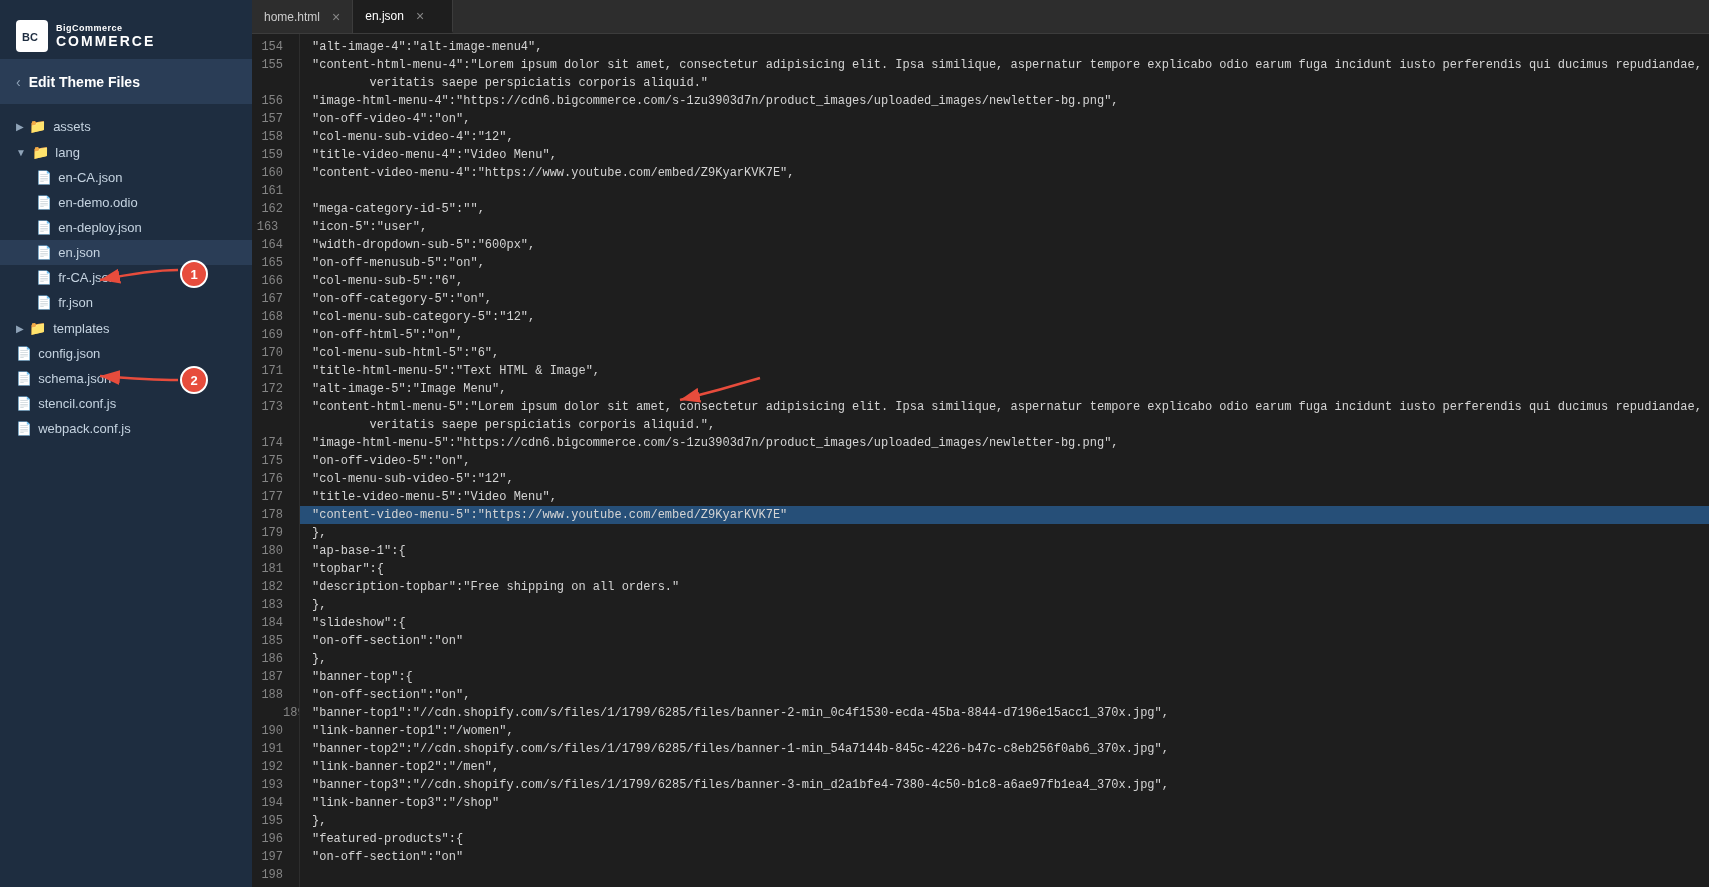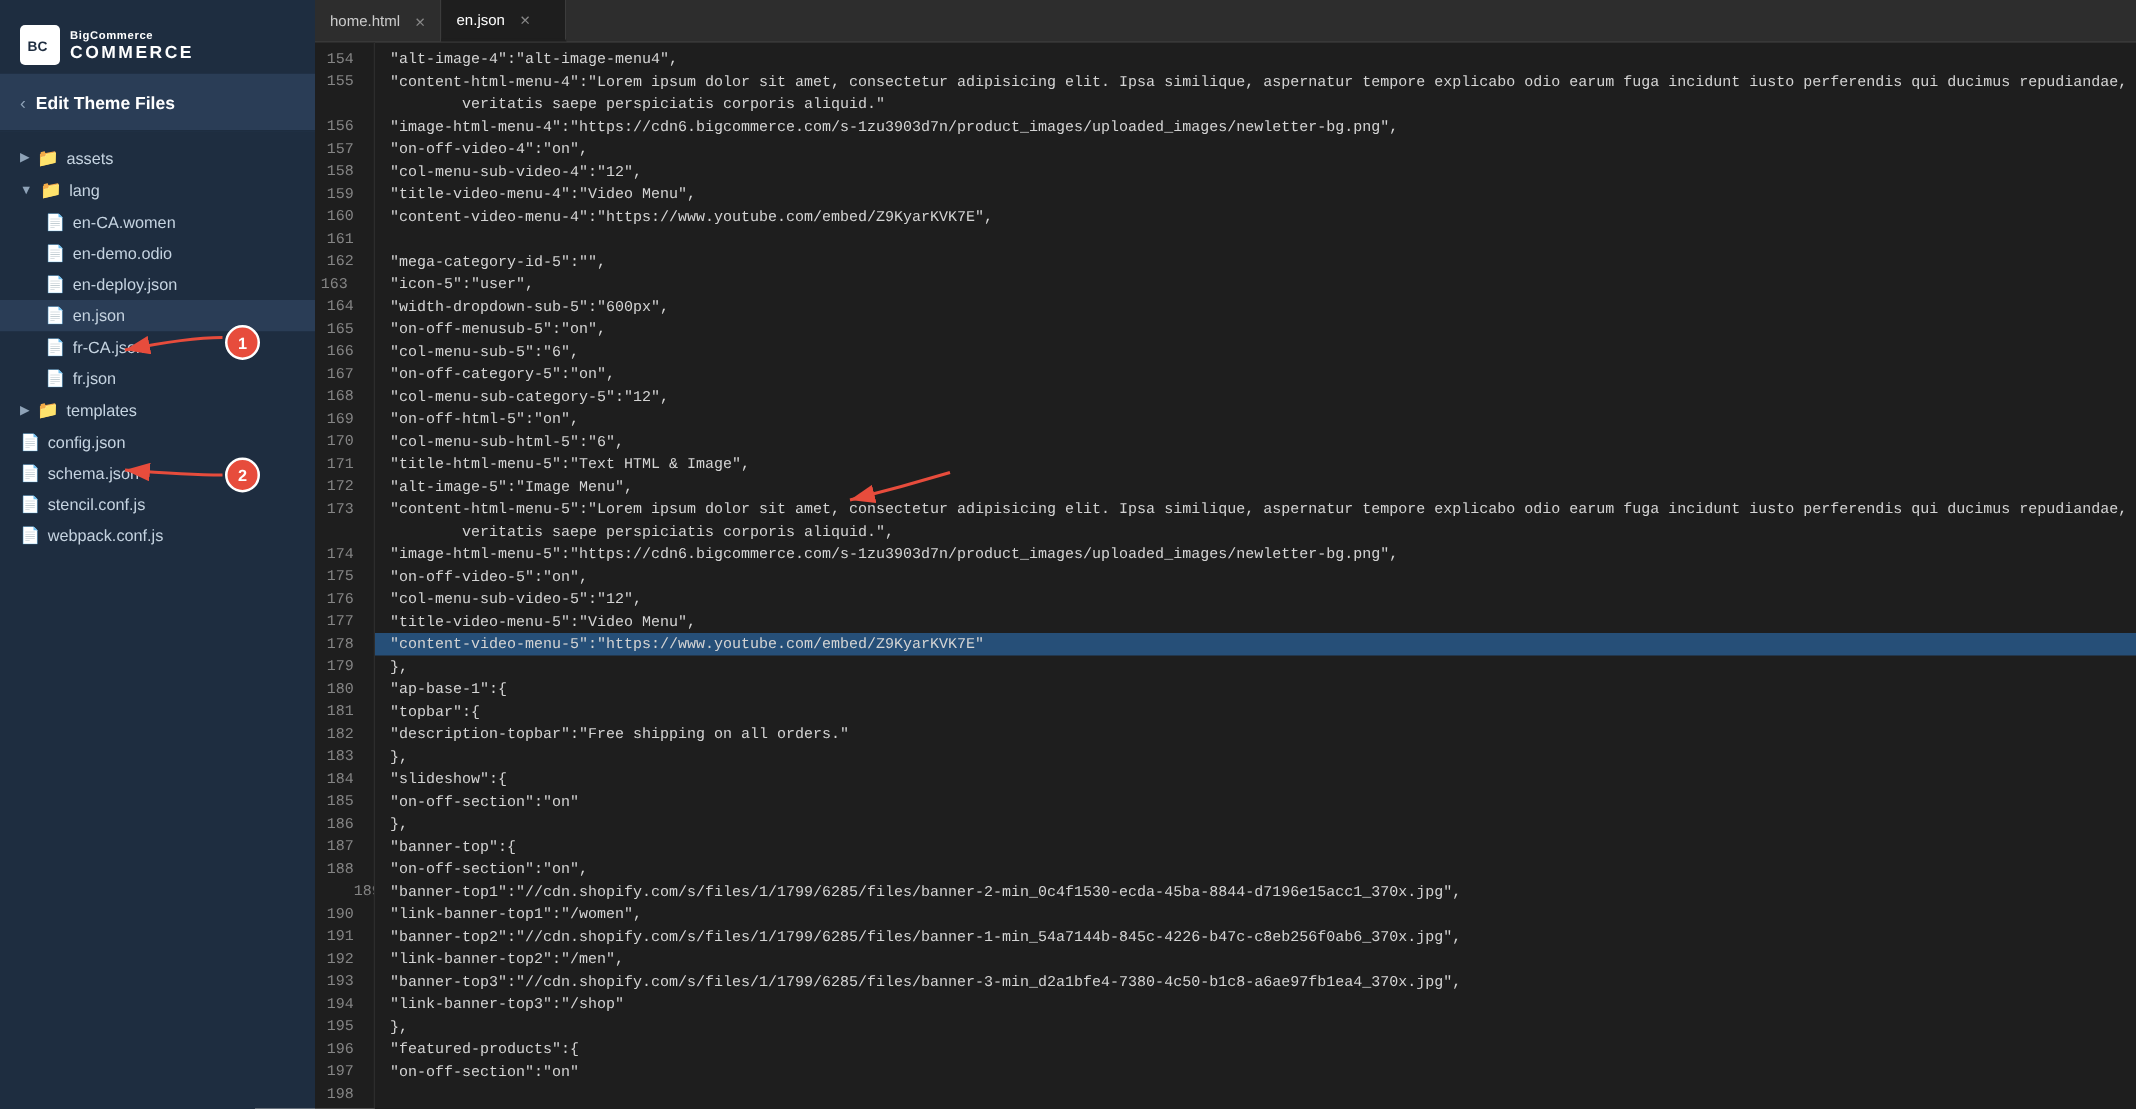--- a/index.html
+++ b/index.html
@@ -279,21 +279,21 @@
     </div>
 
     <div class="tree-item" style="position:relative;">
       <span class="chevron">▼</span>
       <span class="folder-icon">📁</span>
       <span>lang</span>
     </div>
 
     <div class="tree-item" style="padding-left:36px;">
       <span class="file-icon">📄</span>
-      <span>en-CA.women</span>
+      <span>en-CA.json</span>
     </div>
     <div class="tree-item" style="padding-left:36px;">
       <span class="file-icon">📄</span>
       <span>en-demo.odio</span>
     </div>
     <div class="tree-item" style="padding-left:36px;">
       <span class="file-icon">📄</span>
       <span>en-deploy.json</span>
     </div>
     <div class="tree-item active" style="padding-left:36px;">

